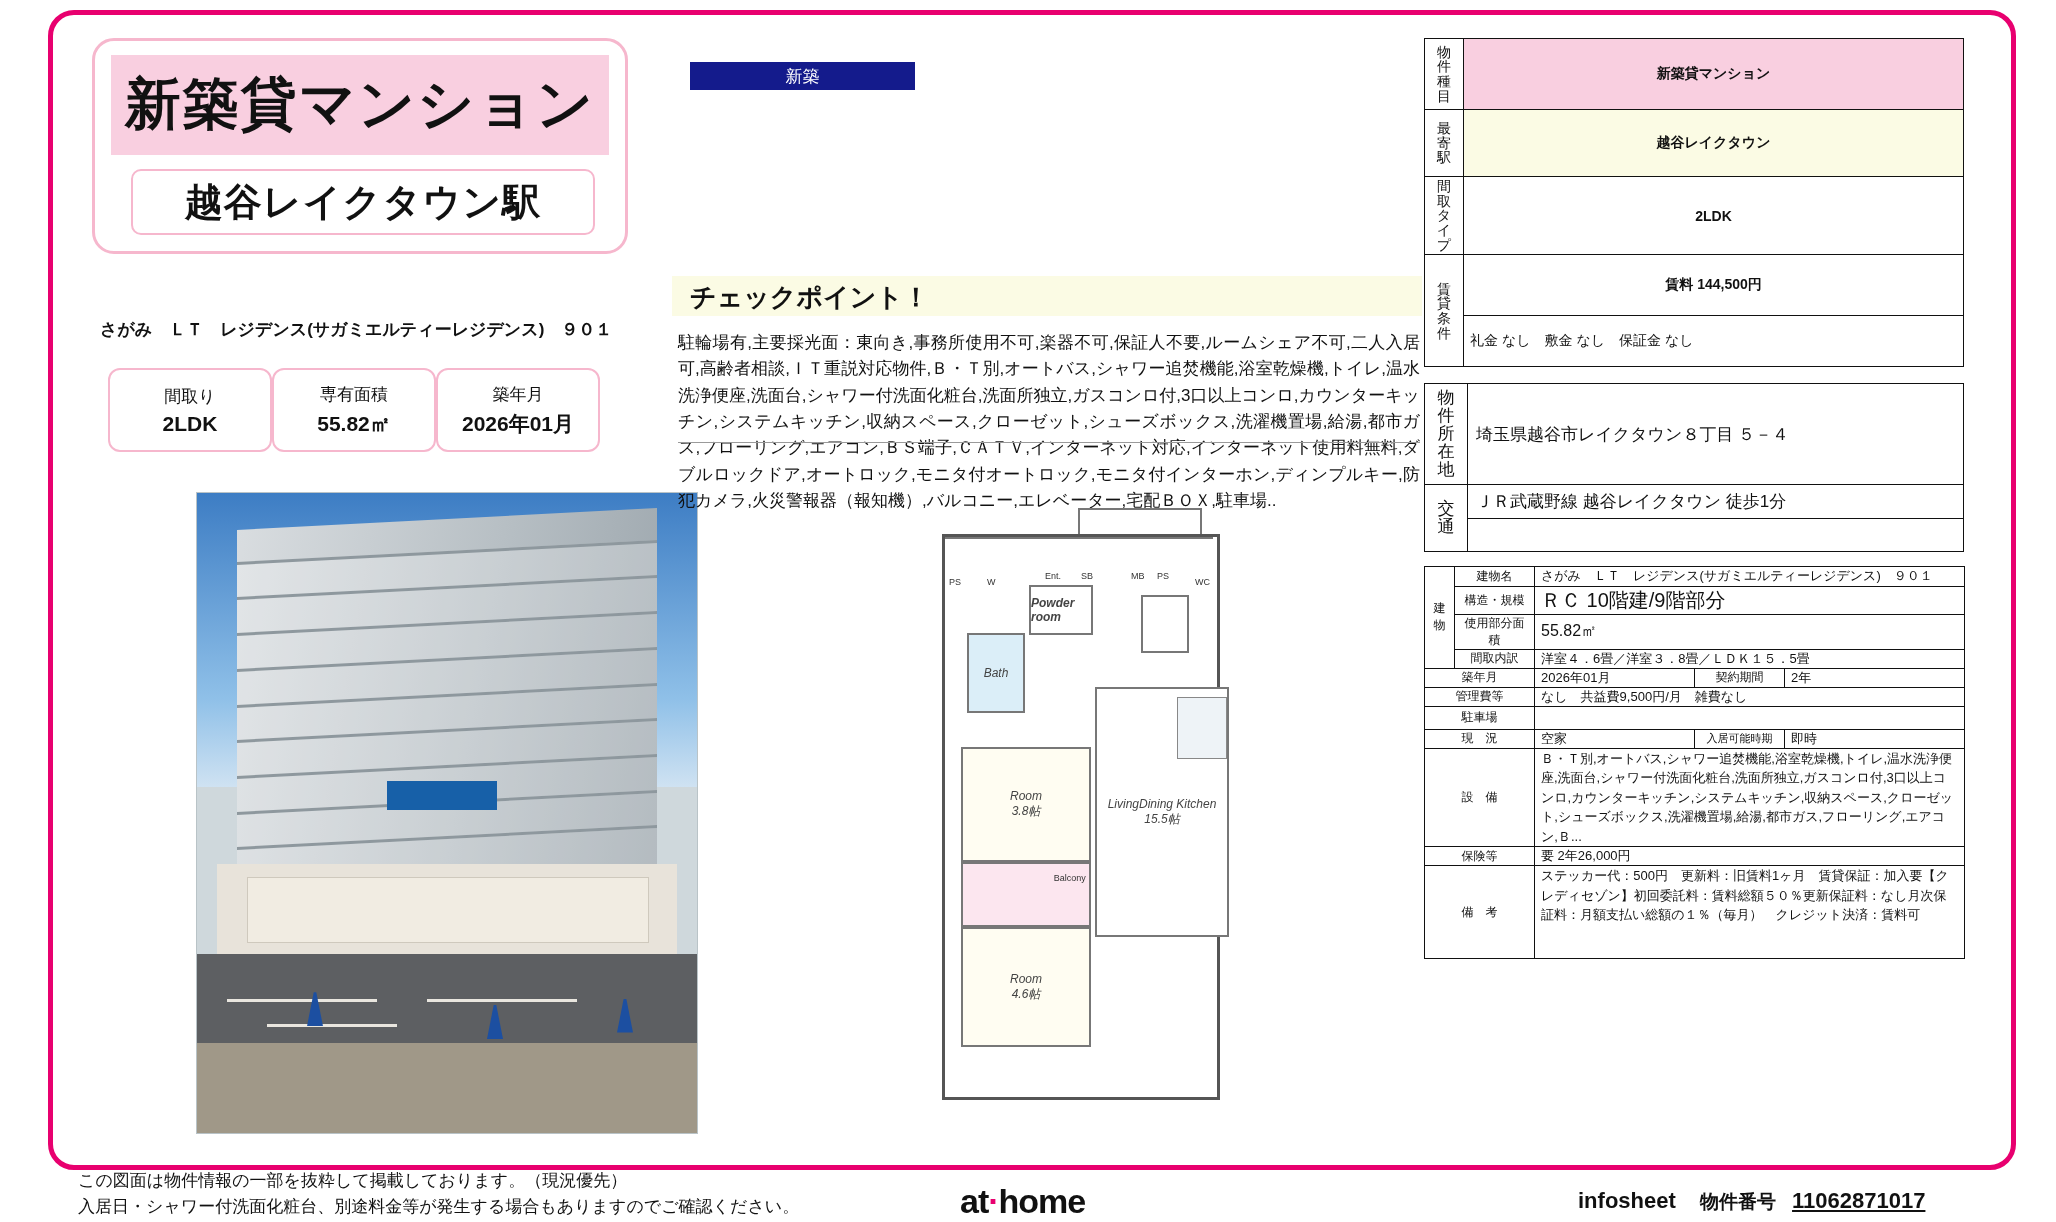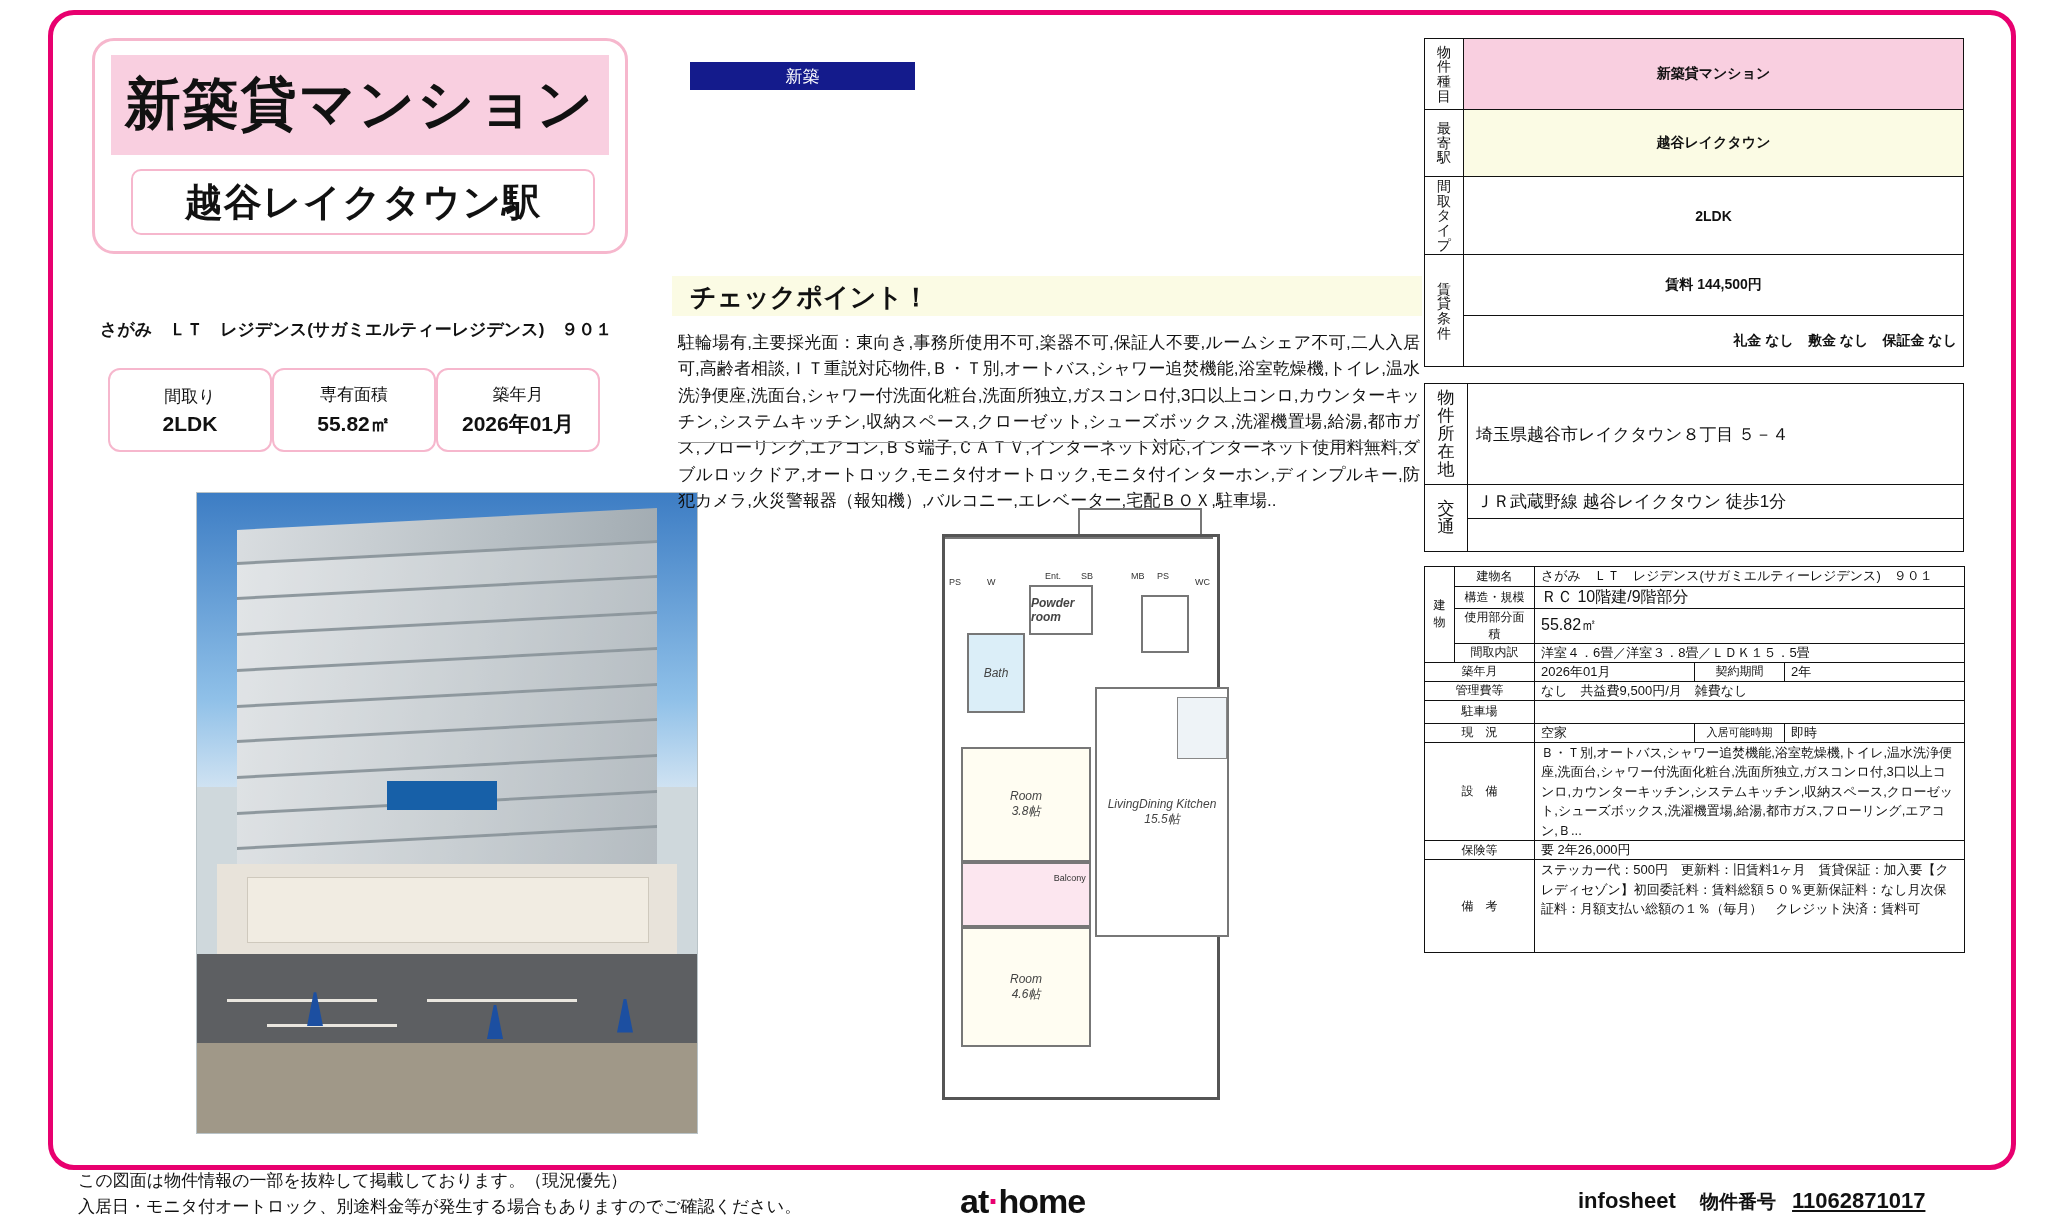--- a/index.html
+++ b/index.html
@@ -52,21 +52,21 @@
   .fp-tag{position:absolute;font-size:9px;color:#333;}
   
   .rp{position:absolute;left:1424px;top:38px;width:540px;}
   table.box{border-collapse:collapse;width:540px;}
   table.box td{border:1px solid #111;padding:2px 6px;font-size:14px;vertical-align:middle;}
   .vlabel{width:26px;text-align:center;font-size:11px;line-height:1.05;}
   .hl-pink{background:#f9cfe0;text-align:center;font-size:38px;font-weight:bold;height:66px;}
   .hl-cream{background:#fbfbe4;text-align:center;font-size:38px;font-weight:bold;height:62px;}
   .hl-plain{text-align:center;font-size:34px;font-weight:bold;height:58px;}
   .hl-rent{text-align:center;font-size:32px;font-weight:bold;height:56px;}
-  .hl-cond{text-align:right;font-size:22px;font-weight:bold;height:46px;}
+  .hl-cond{text-align:left;font-size:22px;font-weight:normal;height:46px;}
   table.addr{border-collapse:collapse;width:540px;margin-top:16px;}
   table.addr td{border:1px solid #111;padding:5px 8px;font-size:17px;}
   table.det{border-collapse:collapse;width:540px;margin-top:14px;table-layout:fixed;}
   table.det td{border:1px solid #111;padding:0 6px;font-size:13px;vertical-align:middle;}
   table.det td.lab{text-align:center;font-size:12px;background:#fff;}
   .small{font-size:11px;line-height:1.45;}
   .tiny{font-size:10.5px;line-height:1.5;}
   
   .foot-left{position:absolute;left:78px;top:1168px;font-size:17px;line-height:1.55;}
   .athome{position:absolute;left:960px;top:1182px;font-size:34px;font-weight:bold;letter-spacing:-1px;}
@@ -224,21 +224,21 @@
           <col style="width:180px">
       </colgroup>
       <tbody>
           <tr>
         <td class="lab" rowspan="4">建物</td>
         <td class="lab">建物名</td>
         <td colspan="3" class="small">さがみ　ＬＴ　レジデンス(サガミエルティーレジデンス)　９０１</td>
       </tr>
       <tr>
         <td class="lab">構造・規模</td>
-        <td colspan="3" style="font-size:16px">ＲＣ 10階建/9階部分</td>
+        <td colspan="3" style="font-size:20px">ＲＣ 10階建/9階部分</td>
       </tr>
       <tr>
         <td class="lab">使用部分面積</td>
         <td colspan="3" style="font-size:16px">55.82㎡</td>
       </tr>
       <tr>
         <td class="lab">間取内訳</td>
         <td colspan="3">洋室４．6畳／洋室３．8畳／ＬＤＫ１５．5畳</td>
       </tr>
       <tr>
@@ -272,21 +272,21 @@
       <tr>
         <td colspan="2" class="lab">備　考</td>
         <td colspan="3" class="tiny" style="height:92px;vertical-align:top">ステッカー代：500円　更新料：旧賃料1ヶ月　賃貸保証：加入要【クレディセゾン】初回委託料：賃料総額５０％更新保証料：なし月次保証料：月額支払い総額の１％（毎月）　クレジット決済：賃料可</td>
       </tr>
     </tbody>
       </table>
   </div>
 
   <div class="foot-left">
     <div>この図面は物件情報の一部を抜粋して掲載しております。（現況優先）</div>
-    <div>入居日・モニタ付オートロック、別途料金等が発生する場合もありますのでご確認ください。</div>
+    <div>入居日・シャワー付洗面化粧台、別途料金等が発生する場合もありますのでご確認ください。</div>
   </div>
   <div class="athome">at<span class="dot">·</span>home</div>
   <div class="foot-right">
     <span>infosheet</span>
     <span style="margin-left:18px;font-size:19px">物件番号</span>
     <span class="num">11062871017</span>
   </div>
 </div>
 
 </body></html>

